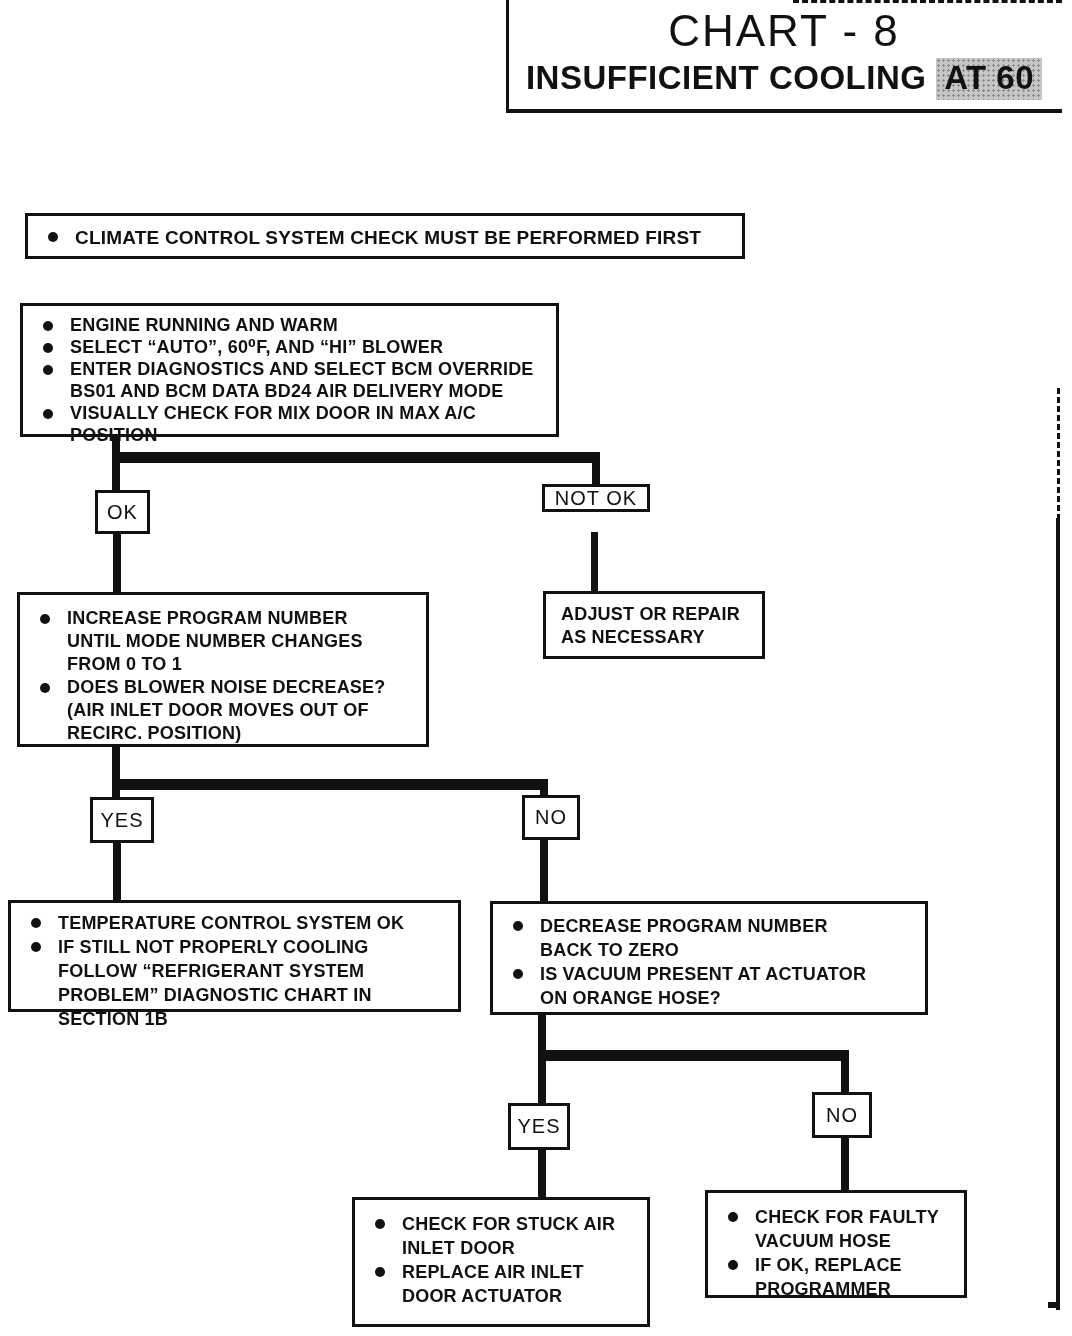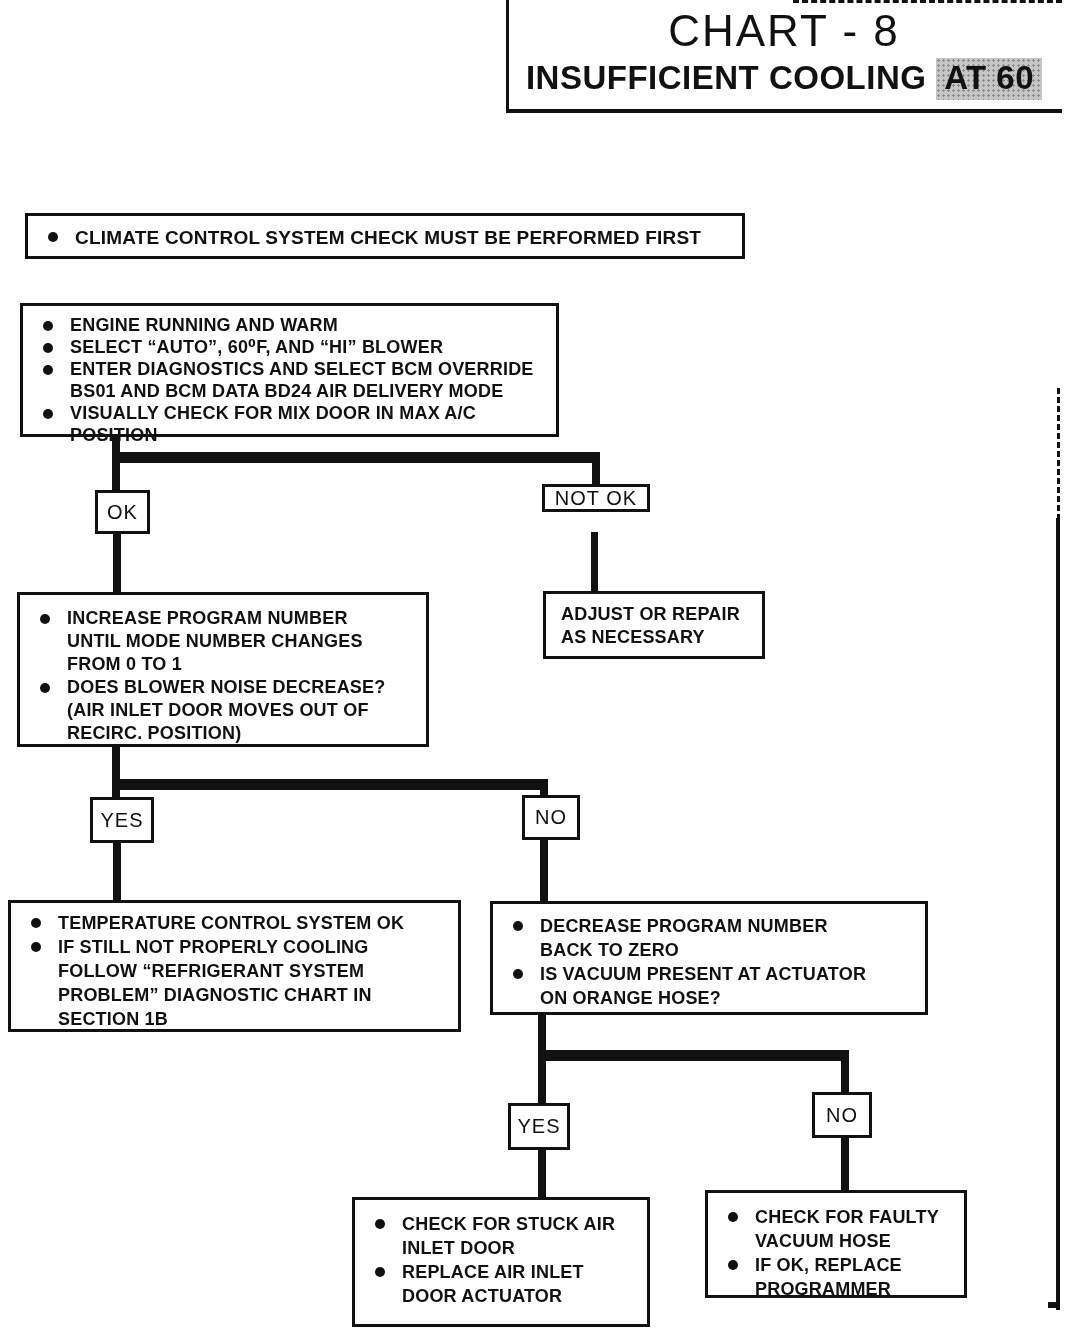--- a/index.html
+++ b/index.html
@@ -154,21 +154,21 @@
   <div class="label-box" style="left:90px;top:797px;width:64px;height:46px;">
       <span>YES</span>
     </div>
   <div class="label-box" style="left:522px;top:795px;width:58px;height:45px;">
       <span>NO</span>
     </div>
 
   <div class="line" style="left:113px;top:843px;width:8px;height:57px;"></div>
   <div class="line" style="left:540px;top:840px;width:8px;height:61px;"></div>
 
-  <div class="node lh24" style="left:8px;top:900px;width:453px;height:132px;">
+  <div class="node lh24" style="left:8px;top:900px;width:453px;height:112px;">
     <div class="bullet-row">
       <span class="bullet"></span>
       <span class="bullet-text">TEMPERATURE CONTROL SYSTEM OK</span>
     </div>
     <div class="bullet-row">
       <span class="bullet"></span>
       <span class="bullet-text">IF STILL NOT PROPERLY COOLING
 FOLLOW “REFRIGERANT SYSTEM
 PROBLEM” DIAGNOSTIC CHART IN
 SECTION 1B</span>

